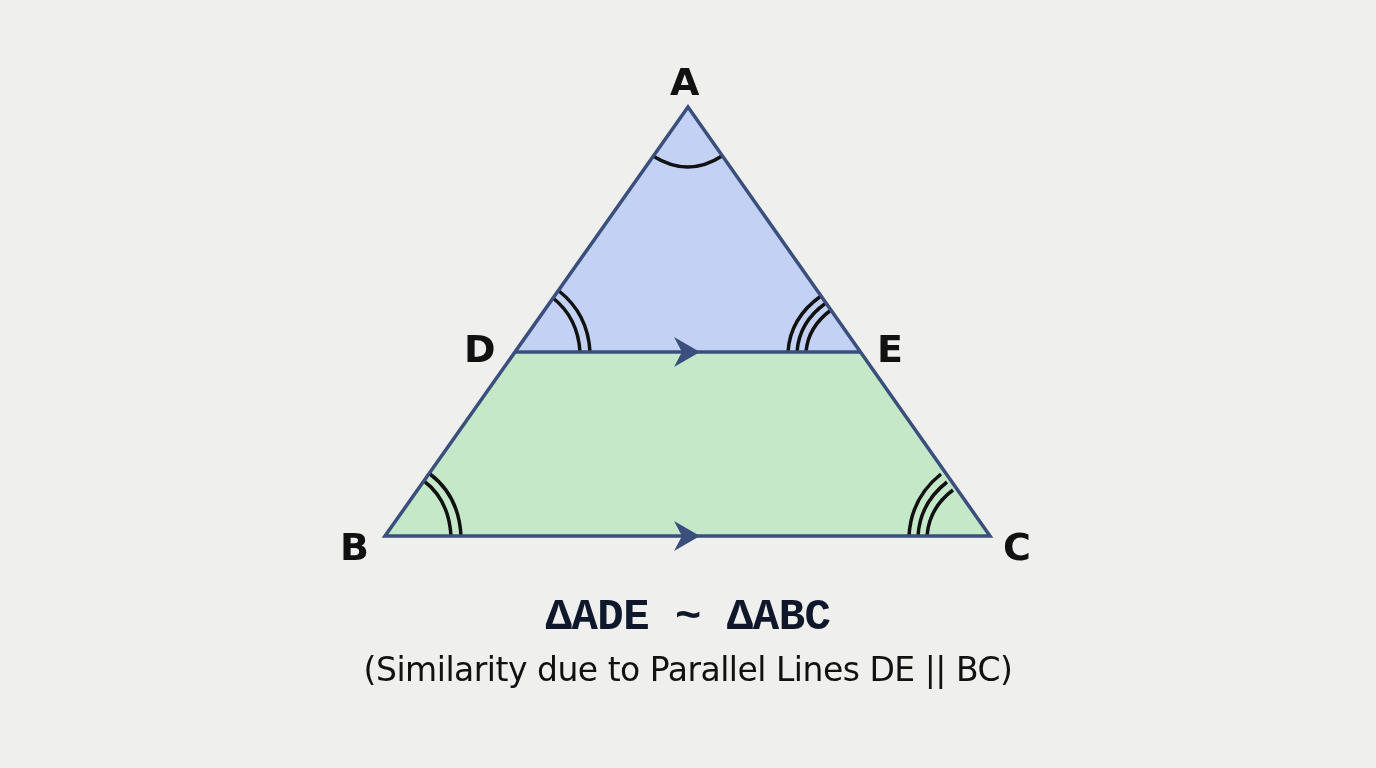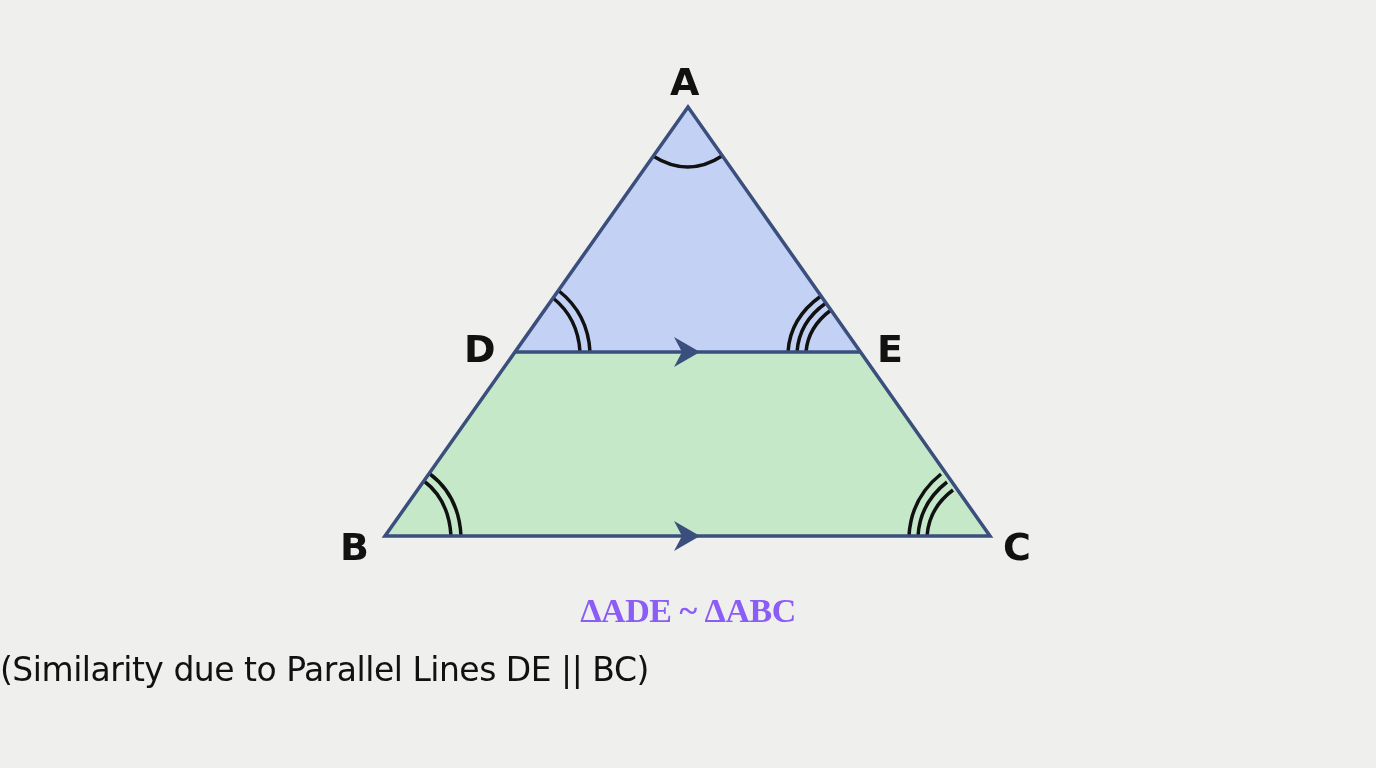--- a/index.html
+++ b/index.html
@@ -1,20 +1,20 @@
 <!DOCTYPE html>
 <html><head>
   <meta charset="utf-8">
   <style>
     html, body { margin:0; padding:0; }
     body { width:1376px; height:768px; background:#efefee; overflow:hidden; position:relative; font-family:"DejaVu Sans", sans-serif; }
     svg.diagram { position:absolute; left:0; top:0; }
     .vlabel { position:absolute; font-family:"DejaVu Sans", sans-serif; font-weight:bold; font-size:38px; color:#111; line-height:1; }
-    .title { position:absolute; left:0; width:1376px; text-align:center; top:592px; font-family:Liberation Serif, serif; font-size:34px; font-weight:bold; color:#8b5cf6; letter-spacing:-0.5px; }
-    .subtitle { position:absolute; left:0; width:1376px; top:650px; font-family:"DejaVu Sans", sans-serif; font-size:33px; color:#111; letter-spacing:-0.5px; }
+    .title { position:absolute; left:0; width:1376px; text-align:center; top:592px; font-family:Liberation Mono, monospace; font-size:44px; font-weight:bold; color:#0f172a; letter-spacing:-0.5px; }
+    .subtitle { position:absolute; left:0; width:1376px; text-align:center; top:650px; font-family:"DejaVu Sans", sans-serif; font-size:33px; color:#111; letter-spacing:-0.5px; }
   </style>
 </head>
 <body>
 
 <svg class="diagram" width="1376" height="768" viewBox="0 0 1376 768">
 
   <polygon points="688,107 515,352 860,352" fill="#c3d1f5"></polygon>
   <polygon points="515,352 860,352 990,536 385,536" fill="#c5e8c9"></polygon>
 
   <g fill="none" stroke="#111" stroke-width="3.5">

